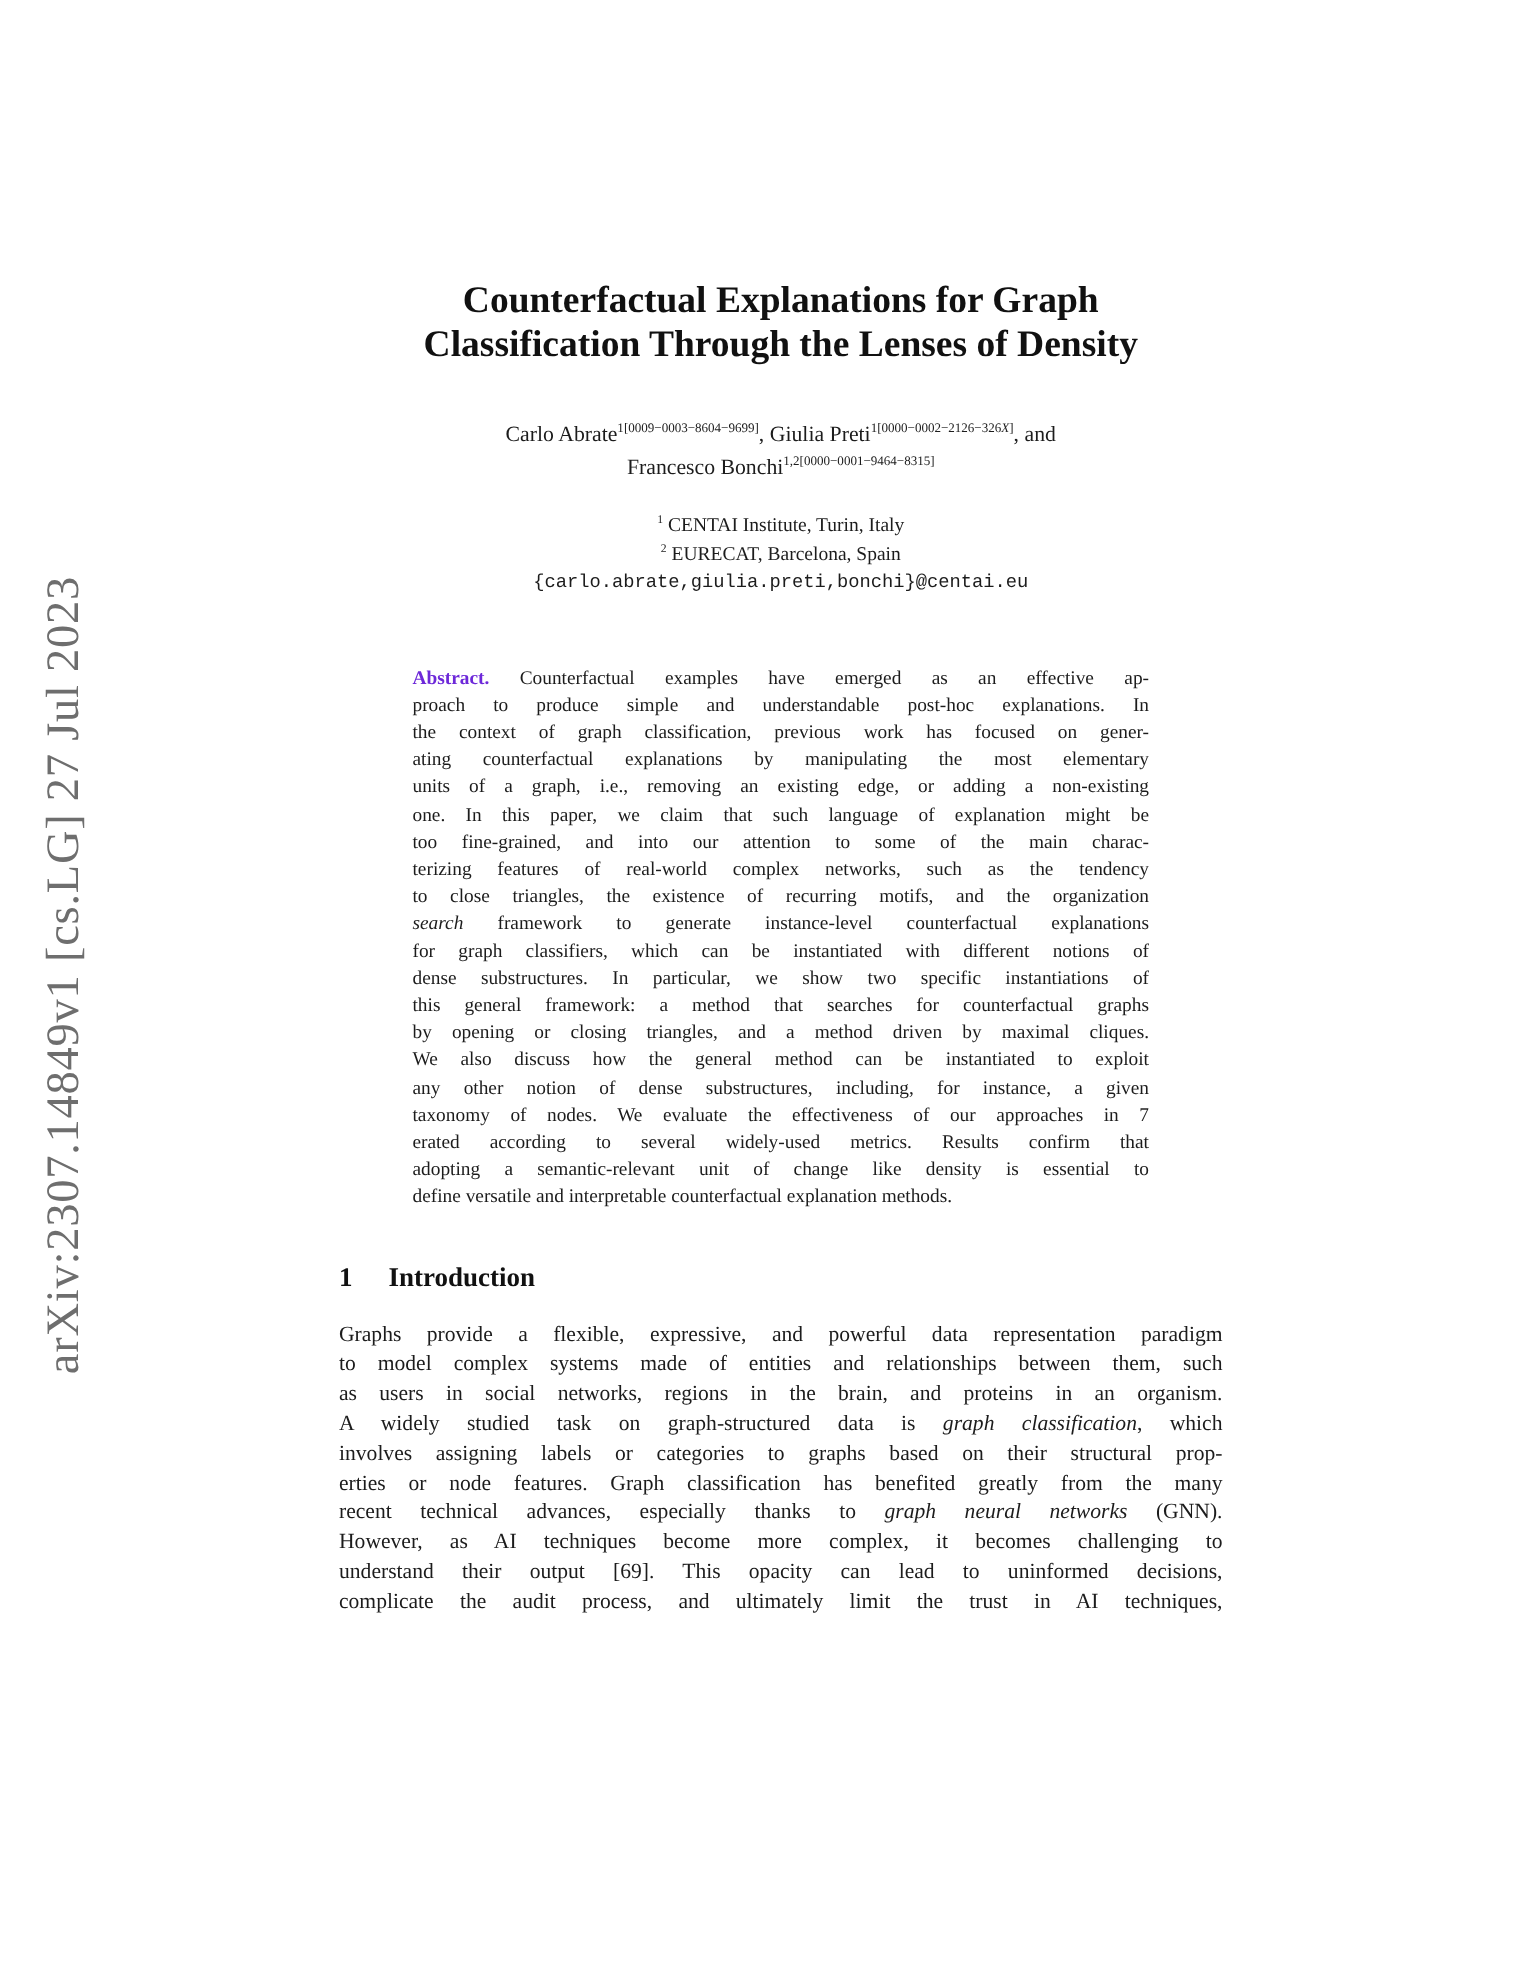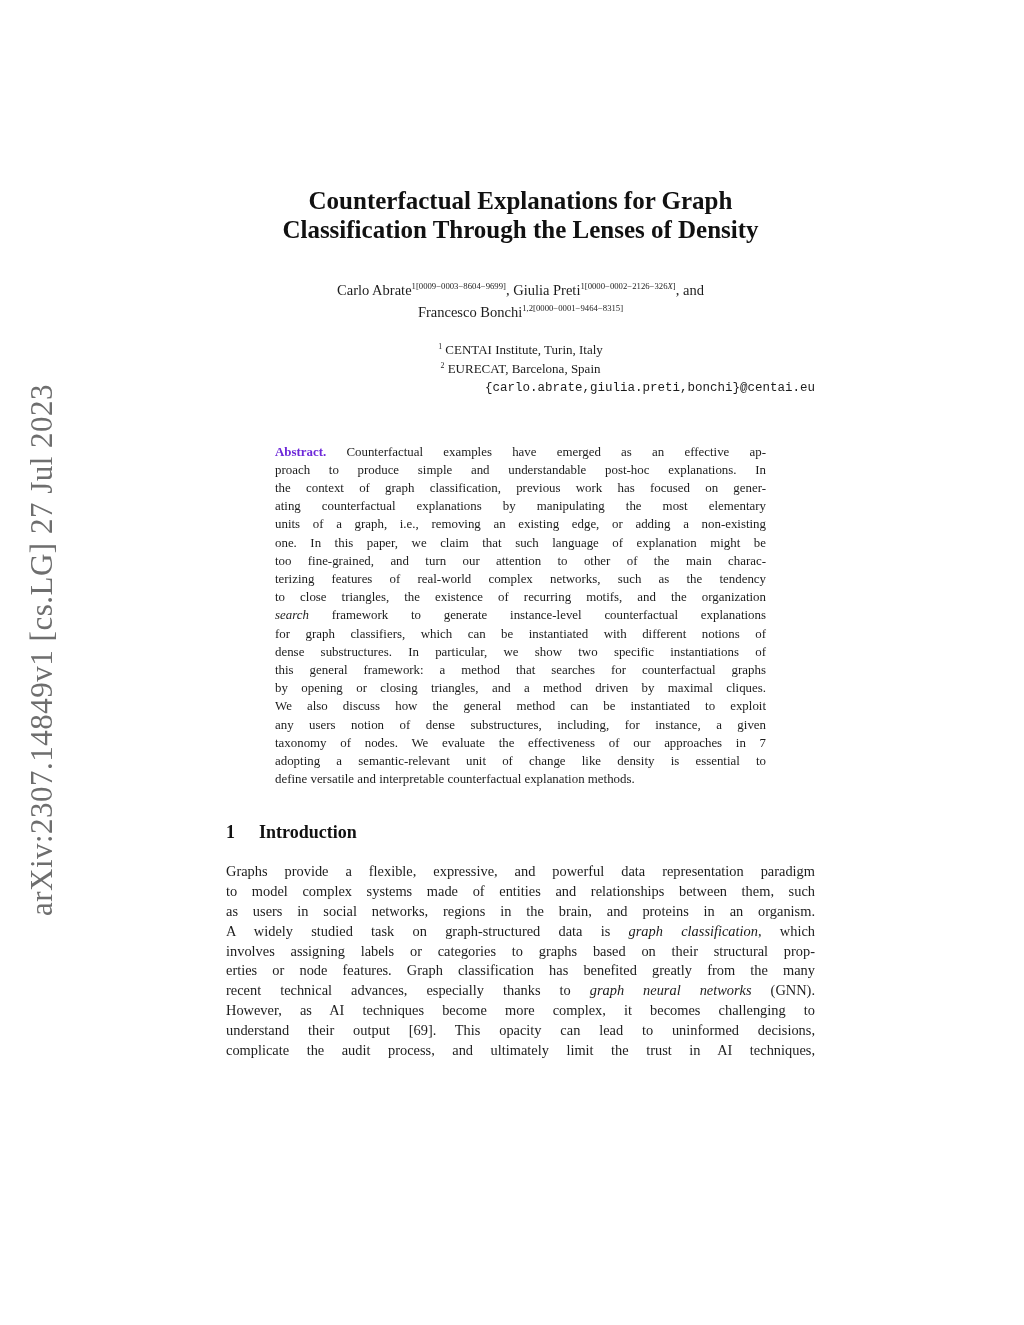--- a/index.html
+++ b/index.html
@@ -25,21 +25,21 @@
 
   .title {
     margin:186px 0 0 0; font-weight:bold; color:#111111;
     font-size:25px; line-height:29px;
   }
   .authors { margin-top:35px; font-size:14.5px; line-height:22px; }
   .authors sup, .affiliations sup { font-size:0.6em; line-height:0; }
   .affiliations { margin-top:18px; font-size:13px; line-height:18.5px; }
   .email {
     font-family:"Liberation Mono","DejaVu Sans Mono",monospace;
-    font-size:12.5px; line-height:18.5px; text-align:right;
+    font-size:12.5px; line-height:18.5px; text-align:center;
     margin-top:1px;
   }
   .abstract {
     margin:45px 49px 0 49px;
     font-size:12.9px; line-height:18.2px;
   }
   .abstract strong { color:#6d28d9; }
   .section-heading {
     margin-top:33px; display:flex; gap:24px;
     font-size:18px; font-weight:bold; color:#111111; line-height:22px;
@@ -73,31 +73,32 @@
 
     <div class="email">{carlo.abrate,giulia.preti,bonchi}@centai.eu</div>
 
     <div class="abstract last-natural">
         <span class="line"><strong>Abstract.</strong> Counterfactual examples have emerged as an effective ap-</span>
         <span class="line">proach to produce simple and understandable post-hoc explanations. In</span>
         <span class="line">the context of graph classification, previous work has focused on gener-</span>
         <span class="line">ating counterfactual explanations by manipulating the most elementary</span>
         <span class="line">units of a graph, i.e., removing an existing edge, or adding a non-existing</span>
         <span class="line">one. In this paper, we claim that such language of explanation might be</span>
-        <span class="line">too fine-grained, and turn our attention to other of the main charac-</span>
+        <span class="line">too fine-grained, and into our attention to some of the main charac-</span>
         <span class="line">terizing features of real-world complex networks, such as the tendency</span>
         <span class="line">to close triangles, the existence of recurring motifs, and the organization</span>
         <span class="line"><em>search</em> framework to generate instance-level counterfactual explanations</span>
         <span class="line">for graph classifiers, which can be instantiated with different notions of</span>
         <span class="line">dense substructures. In particular, we show two specific instantiations of</span>
         <span class="line">this general framework: a method that searches for counterfactual graphs</span>
         <span class="line">by opening or closing triangles, and a method driven by maximal cliques.</span>
         <span class="line">We also discuss how the general method can be instantiated to exploit</span>
-        <span class="line">any users notion of dense substructures, including, for instance, a given</span>
+        <span class="line">any other notion of dense substructures, including, for instance, a given</span>
         <span class="line">taxonomy of nodes. We evaluate the effectiveness of our approaches in 7</span>
+        <span class="line">erated according to several widely-used metrics. Results confirm that</span>
         <span class="line">adopting a semantic-relevant unit of change like density is essential to</span>
         <span class="line">define versatile and interpretable counterfactual explanation methods.</span>
       </div>
 
     <div class="section-heading">
       <span>1</span>
       <span>Introduction</span>
     </div>
 
     <div class="body-par">

